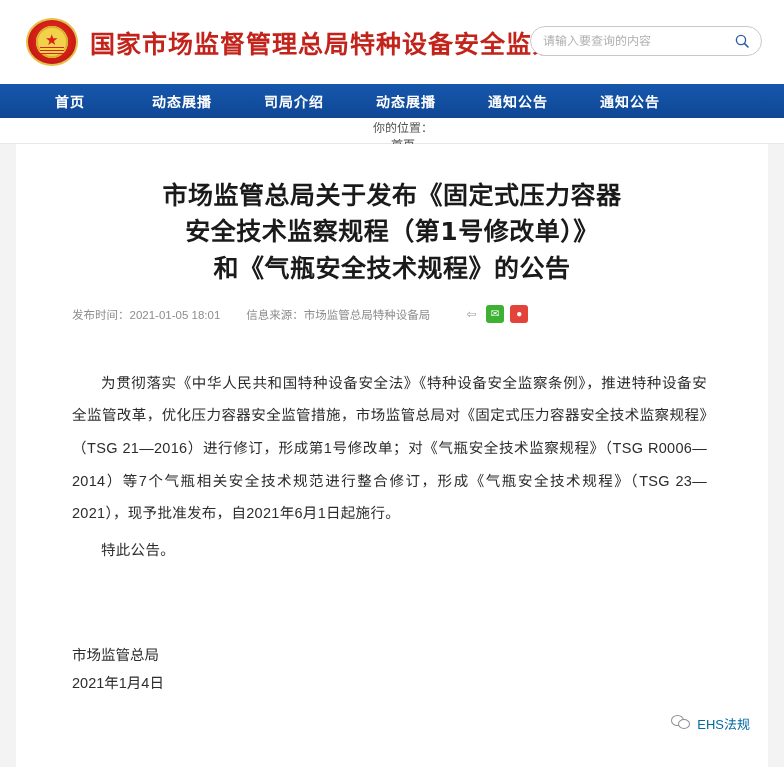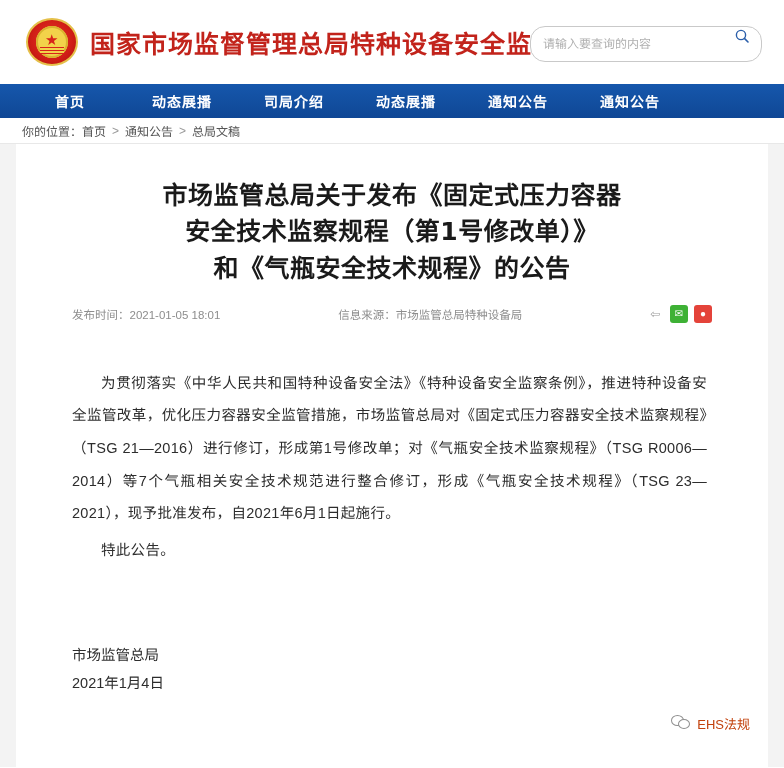--- a/index.html
+++ b/index.html
@@ -64,25 +64,26 @@
     font-family: "DejaVu Sans", "Liberation Sans", sans-serif;
     font-size: 25px;
     font-weight: bold;
     color: #c2231b;
     letter-spacing: 1px;
     white-space: nowrap;
   }
   .search-box {
     position: absolute;
     right: 22px; top: 26px;
-    width: 232px; height: 36px;
+    width: 232px; height: 30px;
     border: 1px solid #c9c9c9;
     border-radius: 15px;
     background: #fff;
     display: flex;
+    align-items: center;
     padding: 0 10px;
   }
   .search-box input {
     border: none;
     outline: none;
     flex: 1;
     font-size: 12px;
     color: #333;
     background: transparent;
     font-family: "Liberation Sans", sans-serif;
@@ -119,20 +120,21 @@
   
   .breadcrumb {
     height: 26px;
     background: #ffffff;
     display: flex;
     align-items: center;
     padding-left: 22px;
     font-size: 12px;
     color: #555;
     border-bottom: 1px solid #e8e8e8;
+    flex-direction: column;
   }
   .breadcrumb a { color: #555; text-decoration: none; }
   .breadcrumb .sep { margin: 0 6px; color: #999; }
 
   
   .content-wrap {
     background: #f3f3f3;
     padding: 0 16px 0 16px;
     height: calc(768px - 84px - 34px - 27px);
   }
@@ -148,21 +150,21 @@
     font-size: 25px;
     font-weight: bold;
     color: #1a1a1a;
     line-height: 1.45;
     letter-spacing: 0.5px;
     margin: 0 0 18px 0;
   }
   .doc-meta {
     display: flex;
     align-items: center;
-    justify-content: space-between;
+    justify-content: flex-start;
     gap: 26px;
     font-size: 11.5px;
     color: #8d8d8d;
     margin-bottom: 6px;
   }
   .share-group {
     display: flex;
     align-items: center;
     gap: 6px;
     margin-left: 6px;
@@ -198,21 +200,21 @@
     line-height: 1.95;
   }
 
   
   .watermark {
     position: absolute;
     right: 18px; bottom: 34px;
     display: flex;
     align-items: center;
     gap: 6px;
-    color: #c2410c;
+    color: #0369a1;
     font-size: 13px;
   }
   .wm-logo {
     width: 20px; height: 17px;
     position: relative;
   }
   .wm-logo .b1, .wm-logo .b2 {
     position: absolute;
     border: 1.6px solid #8f8f8f;
     border-radius: 50%;

